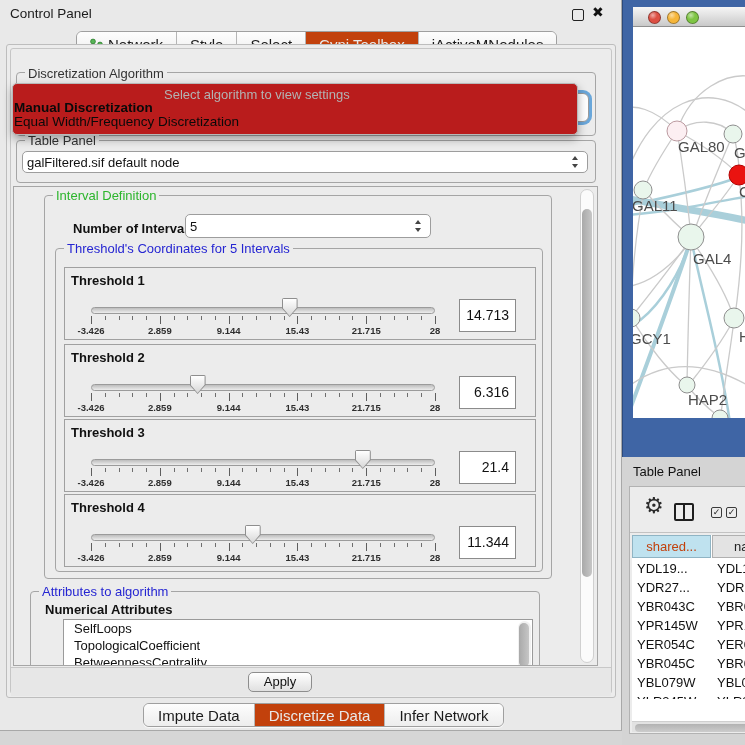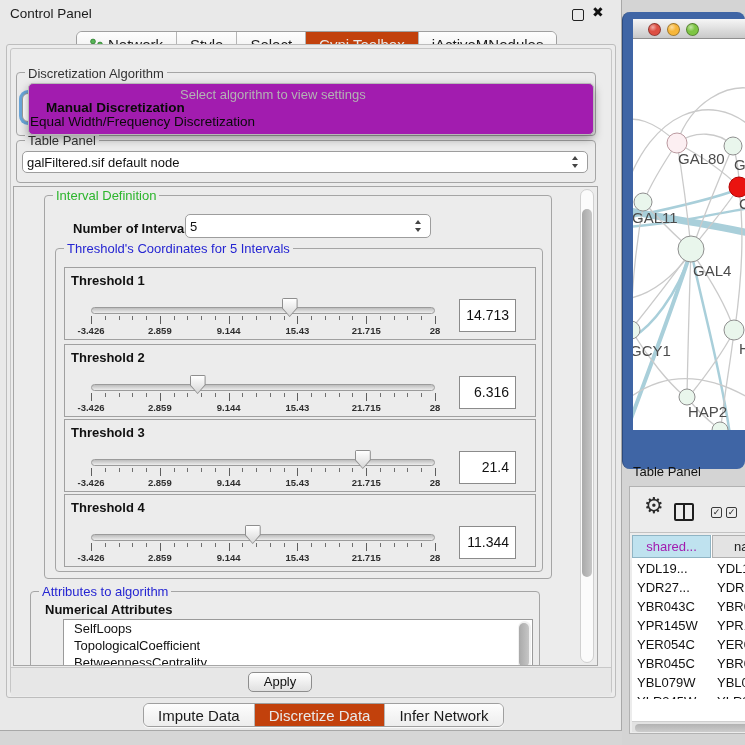--- a/index.html
+++ b/index.html
@@ -28,24 +28,24 @@
   .grouplabel { position:absolute; top:-8px; left:8px; background:#ececec; padding:0 3px; font-size:13px; color:#333; white-space:nowrap; }
   .grouplabel.green { color:#2cb52c; }
   .grouplabel.blue { color:#2525d2; }
 
   
   #grp-algo { left:16px; top:72px; width:580px; height:64px; }
   #grp-algo .grouplabel { top:-7px; }
   #algo-combo { position:absolute; left:22px; top:93px; width:567px; height:29px; background:#fff; border:1px solid #9a9a9a; border-radius:6px; box-shadow:0 0 0 3px #6aa7da; }
 
   
-  #popup { position:absolute; left:28px; top:83px; width:566px; height:52px; background:#a21caf; border:1px solid #b8b8b8; border-radius:5px; box-shadow:0 4px 10px rgba(0,0,0,.35); }
+  #popup { position:absolute; left:12px; top:83px; width:566px; height:52px; background:#b91c1c; border:1px solid #b8b8b8; border-radius:5px; box-shadow:0 4px 10px rgba(0,0,0,.35); }
   #popup .hint { position:absolute; left:151px; top:3px; font-size:13px; color:#b3b3b3; }
   #popup .item { position:absolute; left:1px; font-size:13.5px; color:#0a0a0a; white-space:nowrap; }
-  #popup .item.b { font-weight:bold;margin-left:16px; }
+  #popup .item.b { font-weight:bold; }
 
   
   #grp-tdata { left:16px; top:140px; width:580px; height:43px; }
   .combo { position:absolute; background:#fff; border:1px solid #9d9d9d; border-radius:5px; font-size:13px; color:#111; }
   .combo .val { position:absolute; left:4px; top:50%; transform:translateY(-50%); white-space:nowrap; }
   .spin { position:absolute; right:8px; top:50%; transform:translateY(-50%); width:7px; height:12px; }
   .spin:before, .spin:after { content:""; position:absolute; left:0; border-left:3.5px solid transparent; border-right:3.5px solid transparent; }
   .spin:before { top:0; border-bottom:4.5px solid #444; }
   .spin:after { bottom:0; border-top:4.5px solid #444; }
   #tdata-combo { left:22px; top:151px; width:566px; height:22px; }
@@ -81,38 +81,38 @@
   #attr-list { position:absolute; left:32px; top:27px; width:470px; height:60px; background:#fff; border:1px solid #9a9a9a; overflow:hidden; }
   #attr-list .li { padding:1px 0 1px 10px; font-size:13px; color:#111; line-height:15px; }
   #attr-vscroll { right:1px; top:1px; width:13px; height:58px; border:none; background:#f1f1f1; }
   #attr-vscroll .vthumb { top:2px; height:44px; }
 
   #apply-row { position:absolute; left:11px; top:667px; width:600px; height:29px; background:#e7e7e7; border-top:1px solid #c8c8c8; }
   #apply-btn { position:absolute; left:237px; top:4px; width:64px; height:20px; background:linear-gradient(#ffffff,#e0e0e0); border:1px solid #8d8d8d; border-radius:5px; font-size:13px; color:#111; text-align:center; line-height:18px; }
 
   
   #right-bg { position:absolute; left:622px; top:0; width:123px; height:745px; background:#d4d4d4; }
-  #netwin { position:absolute; left:622px; top:12px; width:123px; height:457px; background:#3f65a5; border-left:1px solid #2c4a7c;border-radius:8px; }
+  #netwin { position:absolute; left:622px; top:0; width:123px; height:457px; background:#3f65a5; border-left:1px solid #2c4a7c; }
   #net-titlebar { position:absolute; left:10px; top:7px; width:113px; height:20px; background:linear-gradient(#f6f6f6,#c9c9c9); border-bottom:1px solid #8f8f8f; }
   .tl-btn { position:absolute; top:3.5px; width:13px; height:13px; border-radius:50%; }
   #net-canvas { position:absolute; left:10px; top:27px; width:113px; height:391px; background:#fff; overflow:hidden; }
   #net-canvas svg { display:block; }
 
   #tp-title { position:absolute; left:633px; top:464px; font-size:13px; color:#111; }
   #tpanel { position:absolute; left:629px; top:486px; width:116px; height:248px; background:#ececec; border:1px solid #b2b2b2; border-right:none; }
   #tp-toolbar { position:absolute; left:0; top:0; width:116px; height:46px; border-bottom:1px solid #c2c2c2; }
   #gear { position:absolute; left:14px; top:6px; font-size:22px; color:#2b2b2b; }
   #colbrowse { position:absolute; left:44px; top:16px; width:20px; height:18px; border:2px solid #1e1e1e; border-radius:2px; }
   #colbrowse:after { content:""; position:absolute; left:7px; top:0; width:2px; height:14px; background:#1e1e1e; }
   .cbx { position:absolute; top:20px; width:11px; height:11px; border:1.5px solid #3a3a3a; border-radius:2px; font-size:9px; line-height:9px; text-align:center; color:#222; }
   #cbx1 { left:81px; } #cbx2 { left:96px; }
 
   #ttable { position:absolute; left:2px; top:48px; width:114px; height:186px; background:#fff; }
   #thead { position:absolute; left:0; top:0; height:23px; width:200px; }
-  .hcell { position:absolute; top:0; height:23px; font-size:13px; color:#a21caf; text-align:center; line-height:22px; }
+  .hcell { position:absolute; top:0; height:23px; font-size:13px; color:#c2410c; text-align:center; line-height:22px; }
   #hc1 { left:0; width:79px; background:#bfe2ef; border:1px solid #8fb4c4; }
   #hc2 { left:80px; width:80px; background:#e3e3e3; border:1px solid #b0b0b0; color:#222; text-align:left; padding-left:21px; }
   #tbody { position:absolute; left:0; top:24px; width:114px; height:140px; overflow:hidden; }
   .trw { position:absolute; left:0; width:200px; height:19px; font-size:13px; color:#111; }
   .trw .c1 { position:absolute; left:5px; top:2px; }
   .trw .c2 { position:absolute; left:85px; top:2px; }
   #hscroll { position:absolute; left:2px; top:234px; width:114px; height:11px; background:#e2e2e2; border-top:1px solid #cfcfcf; }
   #hthumb { position:absolute; left:3px; top:1.5px; width:120px; height:8px; background:linear-gradient(#b2b2b2,#cccccc); border-radius:5px; }
 
   .netlabel { font-size:15px; fill:#4c4c4c; font-family:"Liberation Sans",sans-serif; }

